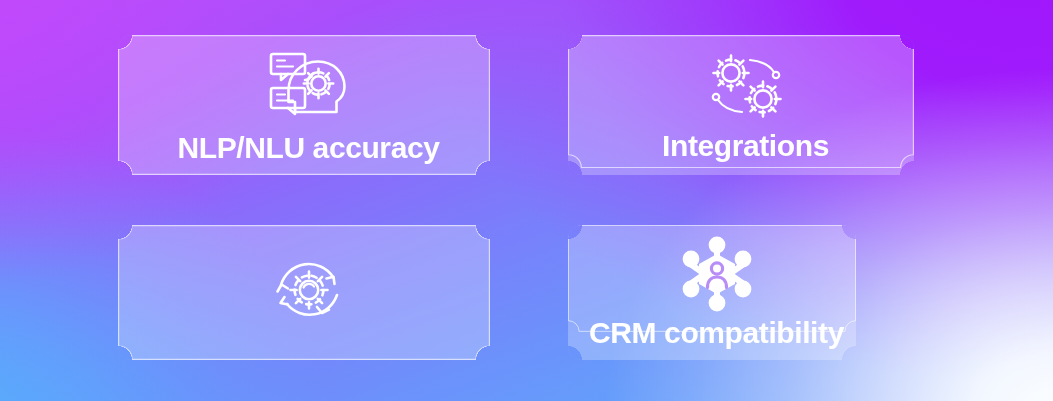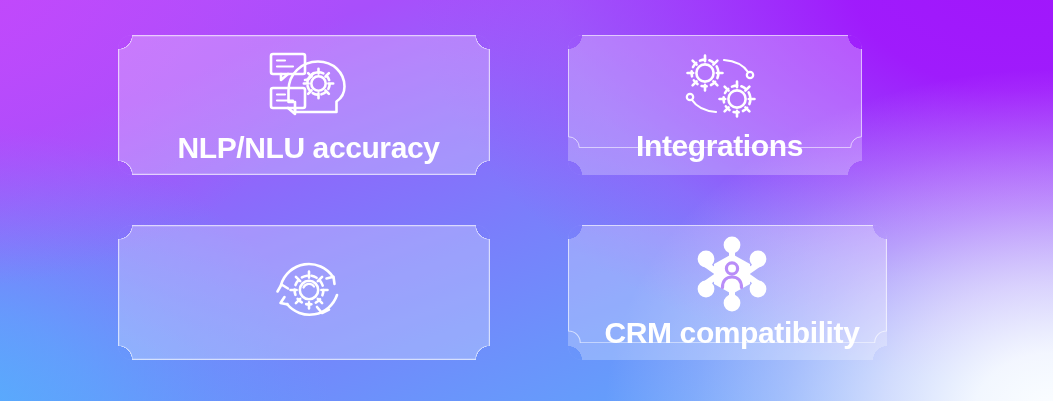--- a/index.html
+++ b/index.html
@@ -144,23 +144,23 @@
     font-weight: bold;
     font-size: 30px;
     letter-spacing: -0.4px;
     line-height: 1.05;
     text-align: center;
     white-space: nowrap;
   }
 
   
   #card-nlp        { left: 118px; top: 35px;  width: 372px; height: 140px; }
-  #card-integ      { left: 568px; top: 35px;  width: 294px; height: 140px; }
+  #card-integ      { left: 568px; top: 35px;  width: 346px; height: 140px; }
   #card-auto       { left: 118px; top: 225px; width: 372px; height: 135px; }
-  #card-crm        { left: 568px; top: 225px; width: 319px; height: 135px; }
+  #card-crm        { left: 568px; top: 225px; width: 288px; height: 135px; }
 
   #card-nlp   .card-icon { margin-bottom: 8px; }
   #card-integ .card-icon { margin-bottom: 6px; }
   #card-auto  .card-icon { margin-bottom: 6px; }
   #card-crm   .card-icon { margin-bottom: 6px; }
 
   #card-nlp   .card-label { font-size: 30px; }
   #card-integ .card-label { font-size: 30px; }
   #card-auto  .card-label { font-size: 30px; }
   #card-crm   .card-label { font-size: 30px; }

